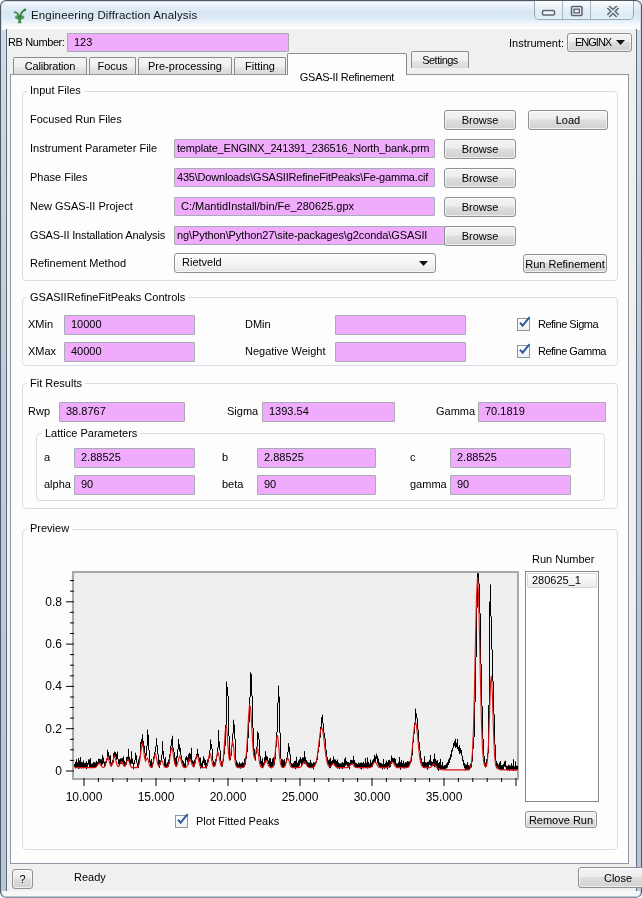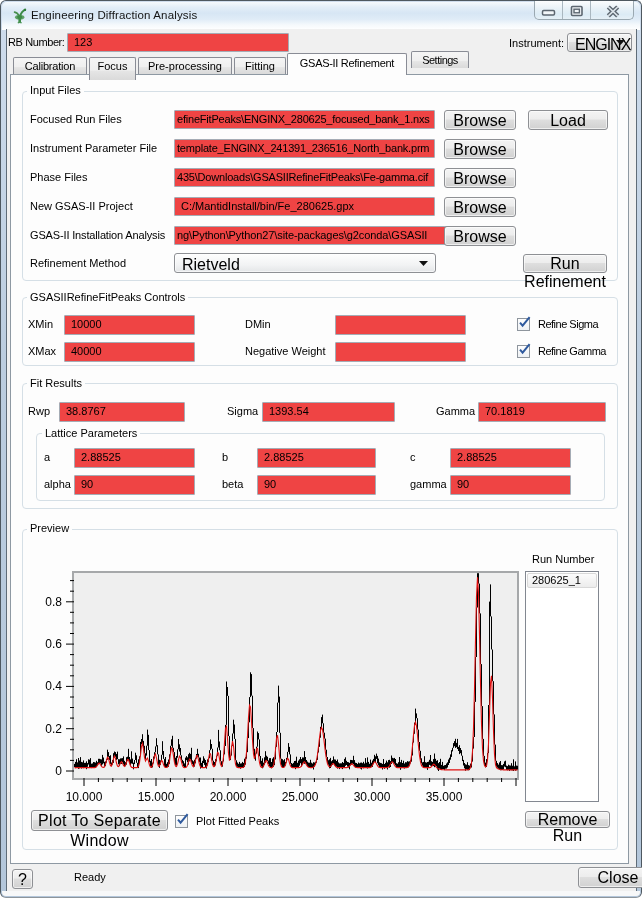--- a/index.html
+++ b/index.html
@@ -12,23 +12,23 @@
  background:linear-gradient(180deg,#f6fafd 0%,#e3eef8 18%,#d7e6f4 40%,#e0ecf7 62%,#f5f9fc 82%,#ffffff 100%);}
 #titletext{position:absolute;left:30px;top:8px;font-size:11.5px;letter-spacing:0.15px;color:#141414;}
 #capbtns{position:absolute;left:533px;top:0px;width:100px;height:19px;border:1px solid #9aa8b1;border-top:none;
  border-radius:0 0 5px 5px;background:linear-gradient(180deg,#fbfdfe 0%,#e9f2f8 40%,#dcebf5 75%,#e6f0f7 100%);display:flex;}
 .cb{position:relative;flex:1;border-right:1px solid #aab7c0;}
 .cb:last-child{border-right:none;}
 #content{position:absolute;left:5px;top:28px;width:631px;height:864px;background:#f0f0f0;
  border:1px solid #5f6c78;border-top:none;}
 
 .lbl{position:absolute;white-space:nowrap;font-size:11px;line-height:13px;}
-.field{position:absolute;background:#ef4444;border:1px solid #a5acb5;border-radius:1px;font-size:11px;
+.field{position:absolute;background:#f0abfc;border:1px solid #a5acb5;border-radius:1px;font-size:11px;
  white-space:nowrap;overflow:hidden;line-height:17px;padding:0 0 0 6px;}
-.btn{position:absolute;border:1px solid #8e9094;border-radius:3px;text-align:center;font-size:16px;
+.btn{position:absolute;border:1px solid #8e9094;border-radius:3px;text-align:center;font-size:11px;
  background:linear-gradient(180deg,#f4f4f4 0%,#ededed 45%,#dedede 50%,#d2d2d2 95%,#d8d8d8 100%);
  box-shadow:inset 0 0 0 1px rgba(255,255,255,.6);}
 .grp{position:absolute;border:1px solid #d5dfe6;border-radius:4px;}
 .grplbl{position:absolute;background:#fdfdfd;padding:0 3px;white-space:nowrap;}
 .tab{position:absolute;border:1px solid #898c95;border-bottom:none;border-radius:2px 2px 0 0;text-align:center;
  background:linear-gradient(180deg,#f5f5f5 0%,#efefef 55%,#e5e5e5 60%,#dadada 100%);font-size:11px;}
 .tabsel{position:absolute;border:1px solid #898c95;border-bottom:none;border-radius:2px 2px 0 0;text-align:center;
  background:#fdfdfd;font-size:11px;z-index:5;}
 .chk{position:absolute;width:13px;height:13px;border:1px solid #8e959d;background:linear-gradient(180deg,#fefefe,#eef1f4);}
 </style></head>
@@ -69,30 +69,29 @@
   <div class="field" style="left:67px;top:33px;width:222px;height:19px;">123</div>
   <div class="lbl" style="left:509px;top:37px;">Instrument:</div>
   <div class="btn" style="left:567px;top:33px;width:65px;height:19px;text-align:left;padding:2px 0 0 7px;letter-spacing:-1px;">ENGINX
     <svg style="position:absolute;right:6px;top:6px;" width="9" height="6" viewBox="0 0 9 6">
           <path d="M0 0 L9 0 L4.5 5 Z" fill="#111"></path>
         </svg>
   </div>
   <div id="pane2" style="position:absolute;left:10px;top:74px;width:619px;height:790px;background:#fdfdfd;border:1px solid #8e99a3;"></div>
 
   <div class="tab" style="left:13px;top:57px;width:74px;height:17px;line-height:17px;letter-spacing:-0.2px;">Calibration</div>
-  <div class="tab" style="left:89px;top:57px;width:47px;height:23px;line-height:17px;">Focus</div>
+  <div class="tab" style="left:89px;top:57px;width:47px;height:17px;line-height:17px;">Focus</div>
   <div class="tab" style="left:138px;top:57px;width:94px;height:17px;line-height:17px;">Pre-processing</div>
   <div class="tab" style="left:234px;top:57px;width:52px;height:17px;line-height:17px;">Fitting</div>
-  <div class="tabsel" style="left:287px;top:53px;width:120px;height:22px;line-height:18px;padding-top:0;letter-spacing:-0.3px;">GSAS-II Refinement</div>
+  <div class="tabsel" style="left:287px;top:53px;width:120px;height:22px;line-height:18px;padding-top:14px;letter-spacing:-0.3px;">GSAS-II Refinement</div>
   <div class="tab" style="left:411px;top:51px;width:58px;height:17px;line-height:17px;letter-spacing:-0.5px;">Settings</div>
 
   <div class="grp" style="left:22px;top:91px;width:596px;height:190px;border-color:#d5dfe6;background:#fdfdfd;"></div>
   <div class="grplbl" style="left:27px;top:84px;">Input Files</div>
   <div class="lbl" style="left:30px;top:113px;">Focused Run Files</div>
-  <div class="field" style="left:174px;top:110px;width:261px;height:19px;letter-spacing:-0.2px;padding-left:2px;">efineFitPeaks\ENGINX_280625_focused_bank_1.nxs</div>
   <div class="btn" style="left:444px;top:110px;width:72px;height:20px;line-height:19px;">Browse</div>
   <div class="btn" style="left:528px;top:110px;width:80px;height:20px;line-height:19px;">Load</div>
   <div class="lbl" style="left:30px;top:142px;">Instrument Parameter File</div>
   <div class="field" style="left:174px;top:139px;width:261px;height:19px;letter-spacing:-0.2px;padding-left:2px;">template_ENGINX_241391_236516_North_bank.prm</div>
   <div class="btn" style="left:444px;top:139px;width:72px;height:20px;line-height:19px;">Browse</div>
   <div class="lbl" style="left:30px;top:171px;">Phase Files</div>
   <div class="field" style="left:174px;top:168px;width:261px;height:19px;letter-spacing:-0.2px;padding-left:2px;">435\Downloads\GSASIIRefineFitPeaks\Fe-gamma.cif</div>
   <div class="btn" style="left:444px;top:168px;width:72px;height:20px;line-height:19px;">Browse</div>
   <div class="lbl" style="left:30px;top:200px;">New GSAS-II Project</div>
   <div class="field" style="left:174px;top:197px;width:261px;height:19px;">C:/MantidInstall/bin/Fe_280625.gpx</div>
@@ -169,22 +168,21 @@
         <text x="62" y="775.0" font-size="12" text-anchor="end" fill="#000" font-family="Liberation Sans,sans-serif">0</text>
         <text x="62" y="732.7" font-size="12" text-anchor="end" fill="#000" font-family="Liberation Sans,sans-serif">0.2</text>
         <text x="62" y="690.4" font-size="12" text-anchor="end" fill="#000" font-family="Liberation Sans,sans-serif">0.4</text>
         <text x="62" y="648.1" font-size="12" text-anchor="end" fill="#000" font-family="Liberation Sans,sans-serif">0.6</text>
         <text x="62" y="605.8" font-size="12" text-anchor="end" fill="#000" font-family="Liberation Sans,sans-serif">0.8</text>
 </svg>
   <div class="lbl" style="left:532px;top:553px;">Run Number</div>
   <div style="position:absolute;left:525px;top:571px;width:74px;height:231px;background:#fff;border:1px solid #828790;">
     <div style="position:absolute;left:1px;top:1px;right:1px;height:15px;border:1px solid #d8d8d8;border-radius:2px;background:linear-gradient(180deg,#fcfcfc,#ececec);padding:0px 0 0 4px;">280625_1</div>
   </div>
-  <div class="btn" style="left:525px;top:811px;width:85px;height:17px;line-height:16px;">Remove Run</div>
-  <div class="btn" style="left:31px;top:810px;width:137px;height:21px;line-height:20px;letter-spacing:0.3px;">Plot To Separate Window</div>
+  <div class="btn" style="left:525px;top:811px;width:72px;height:17px;line-height:16px;">Remove Run</div>
   <div class="chk" style="left:175px;top:815px;"></div>
   <svg style="position:absolute;left:174px;top:811px;" width="17" height="17" viewBox="0 0 17 17">
         <path d="M4 8.6 L6.6 11.6 L13.6 3.2" stroke="#2f5a9e" stroke-width="2" fill="none"></path>
       </svg>
   <div class="lbl" style="left:196px;top:815px;">Plot Fitted Peaks</div>
 
   <div class="btn" style="left:12px;top:869px;width:21px;height:20px;line-height:19px;">?</div>
   <div class="lbl" style="left:42px;top:871px;padding-left:32px;">Ready</div>
   <div class="btn" style="left:578px;top:867px;width:80px;height:21px;line-height:20px;">Close</div>
  </div>

